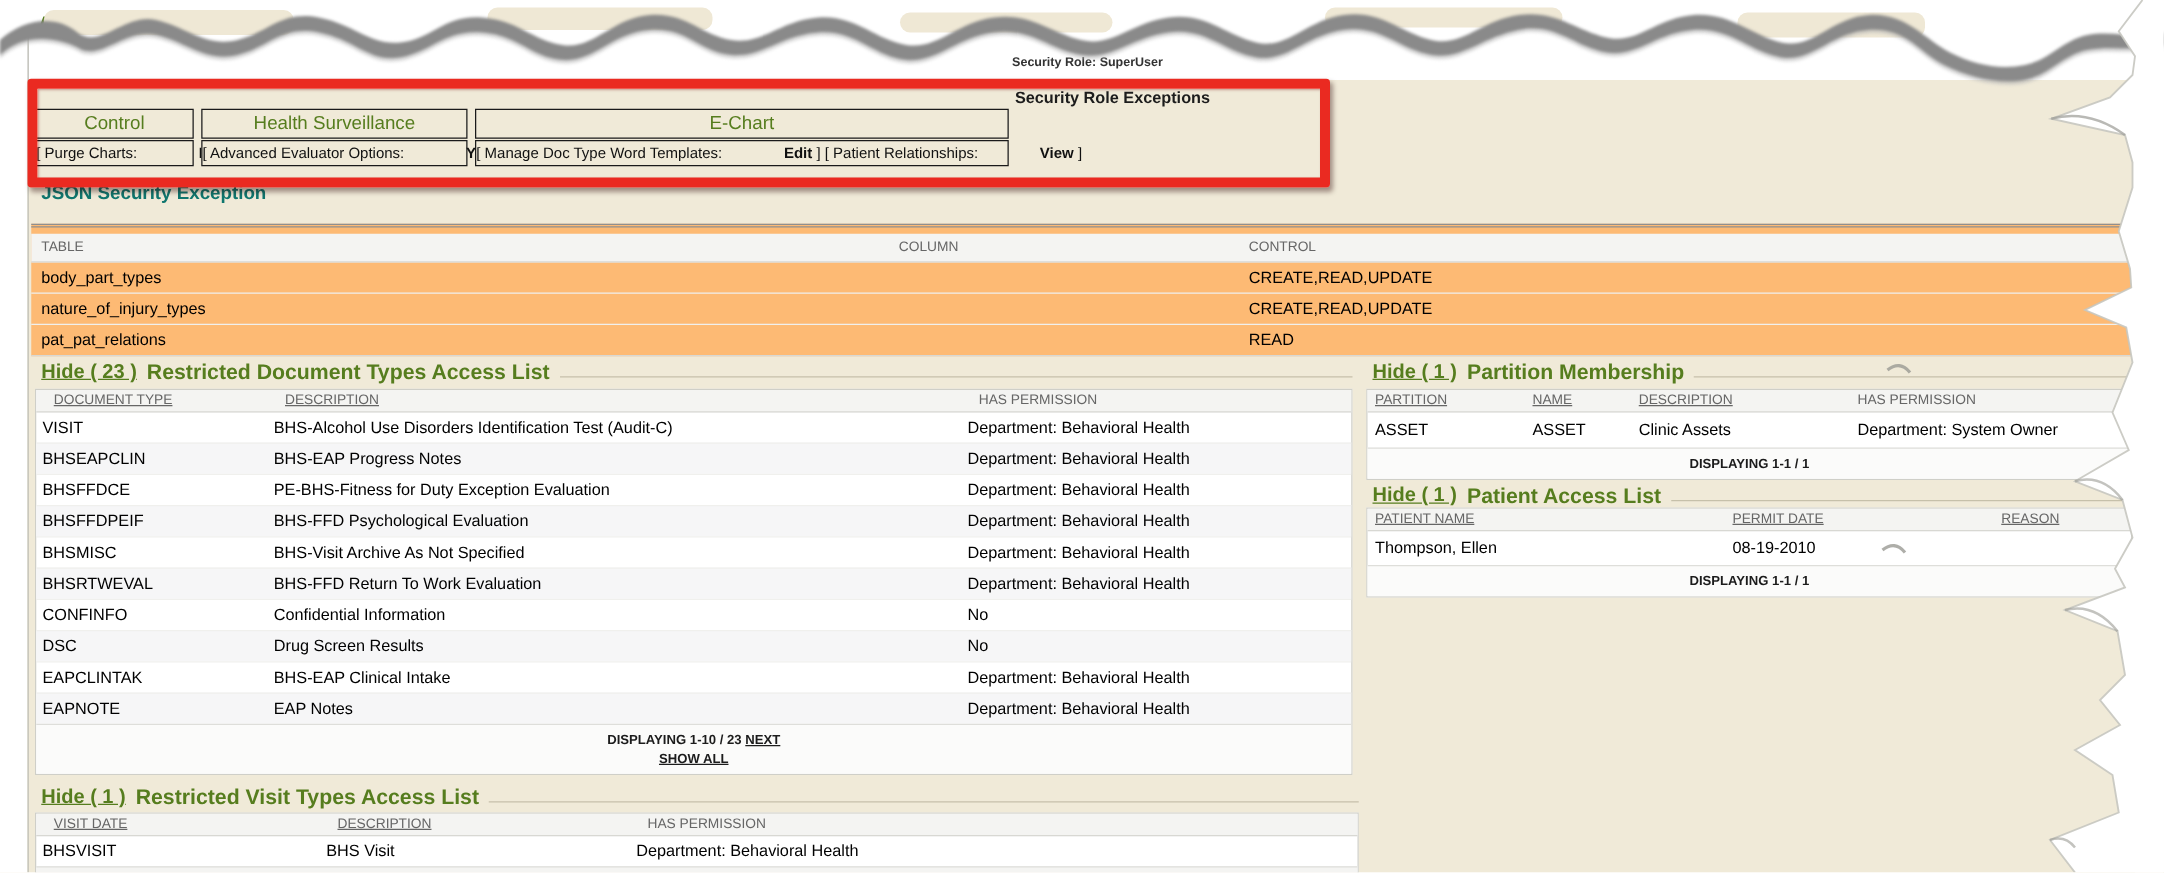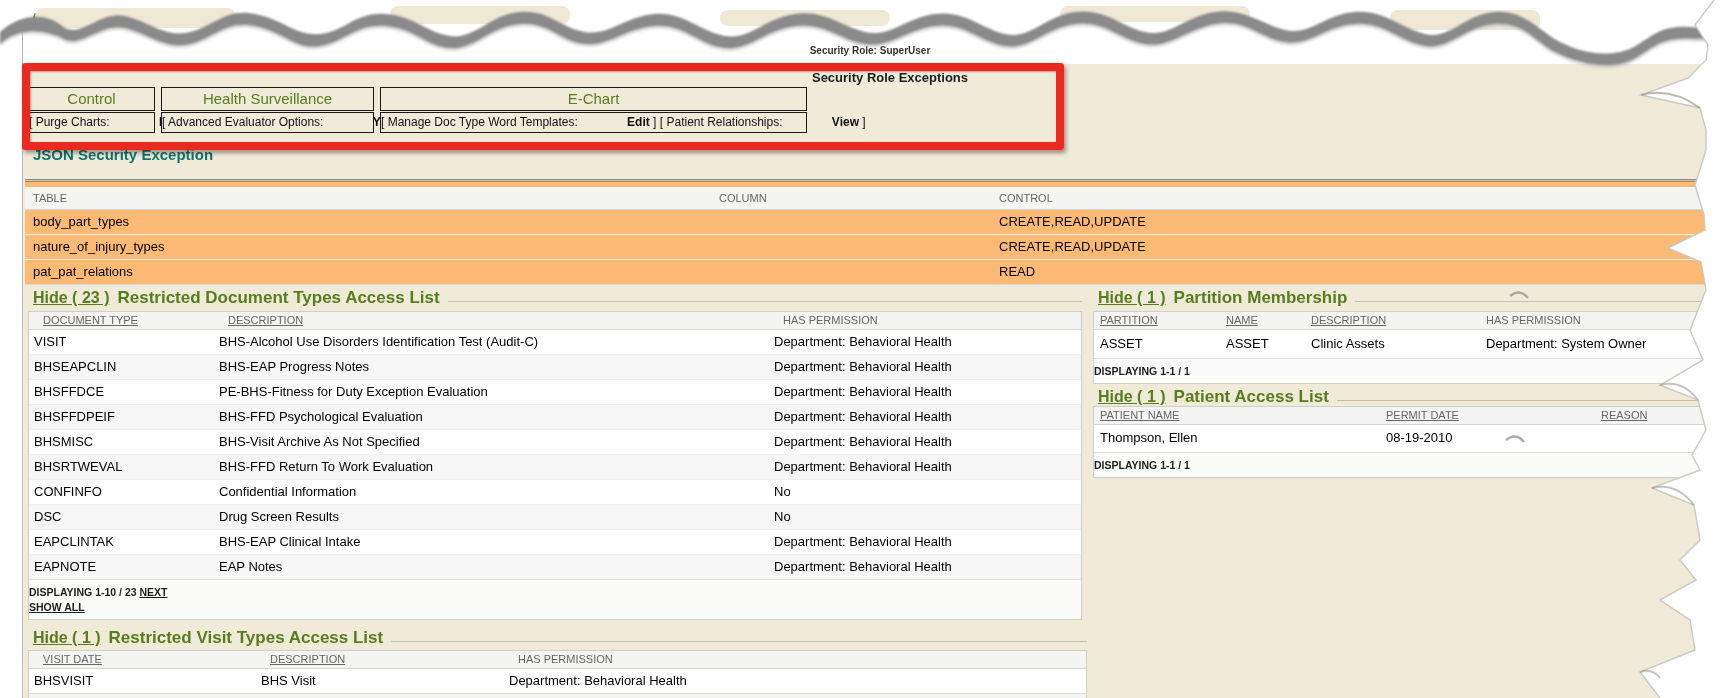--- a/index.html
+++ b/index.html
@@ -71,21 +71,21 @@
   .part-tbl { left:1093px; top:311px; width:613px; }
   .part-tbl .grid { grid-template-columns:126px 85px 175px 1fr; }
   .part-tbl .row > div { height:28px; line-height:27px; padding-left:6px; }
   .part-tbl .hd > div { padding-left:6px; }
 
   .pat-tbl { left:1093px; top:406px; width:613px; }
   .pat-tbl .grid { grid-template-columns:286px 215px 1fr; }
   .pat-tbl .row > div { height:27px; line-height:26px; padding-left:6px; }
   .pat-tbl .hd > div { padding-left:6px; }
 
-  .pg { background:#fbfbfa; border-top:1px solid #dededa; 
+  .pg { background:#fbfbfa; border-top:1px solid #dededa; text-align:center;
         font-size:10.5px; font-weight:bold; color:#1c1c1c; padding:6px 0 6px 0; }
   .pg a { color:#1c1c1c; text-decoration:underline; cursor:pointer; }
   .pg .line2 { margin-top:3px; }
   .pgstrip { background:#f4f4f2; border-top:1px solid #dededa; height:12px; }
 </style>
 </head>
 <body>
 
 <div class="page">
   <div class="cream"></div>

